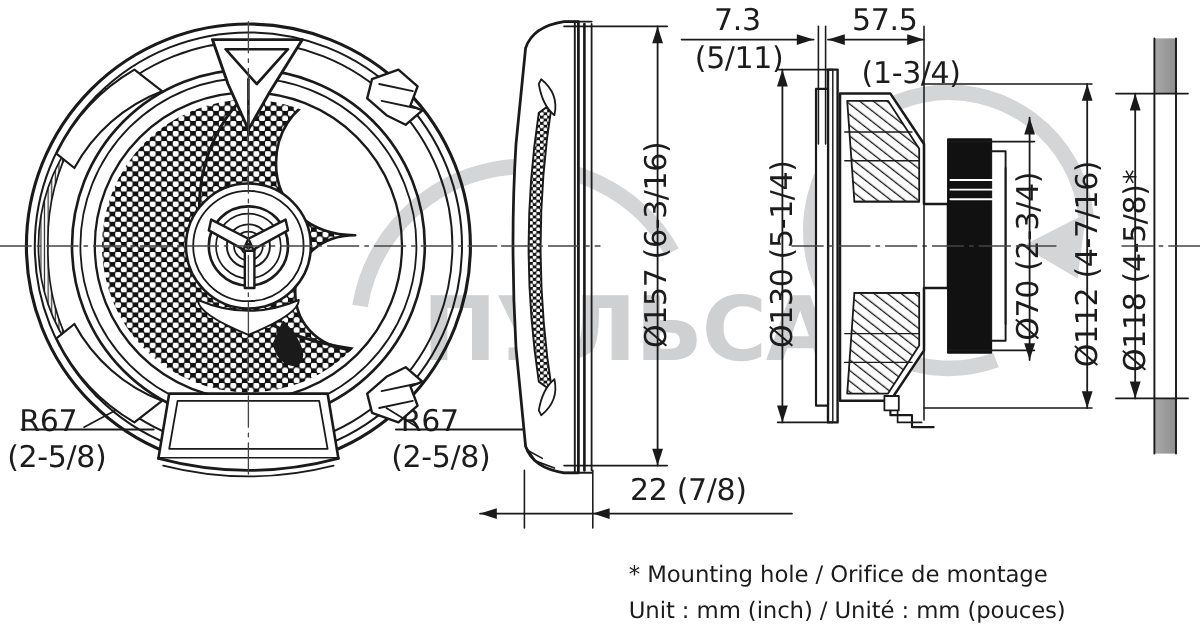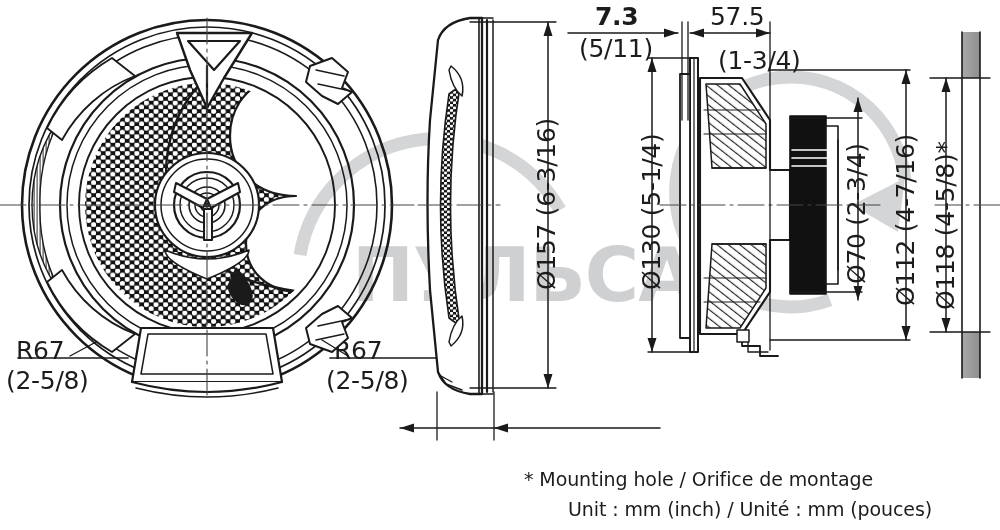--- a/index.html
+++ b/index.html
@@ -254,37 +254,38 @@
       <path d="M494 392 V440" stroke-width="1.3"></path>
     </g>
   </svg>
 
   <div class="txt dim" style="left:16px;top:338px;">R67</div>
   <div class="txt dim" style="left:6px;top:368px;">(2-5/8)</div>
 
   <div class="txt dim" style="left:334px;top:338px;">R67</div>
   <div class="txt dim" style="left:326px;top:368px;">(2-5/8)</div>
 
-  <div class="txt dim" style="left:595px;top:4px;font-weight:bold;">7.3</div>
+  <div class="txt dim" style="left:595px;top:4px;">7.3</div>
   <div class="txt dim" style="left:579px;top:36px;">(5/11)</div>
 
   <div class="txt dim" style="left:710px;top:4px;">57.5</div>
   <div class="txt dim" style="left:718px;top:48px;">(1-3/4)</div>
 
   <div class="txt dim rot" style="left:534px;top:290px;">Ø157 (6-3/16)</div>
 
   <div class="txt dim rot" style="left:639px;top:290px;">Ø130 (5-1/4)</div>
 
   <div class="txt dim rot" style="left:844px;top:284px;">Ø70 (2-3/4)</div>
 
   <div class="txt dim rot" style="left:893px;top:306px;">Ø112 (4-7/16)</div>
 
   <div class="txt dim rot" style="left:933px;top:310px;">Ø118 (4-5/8)*</div>
 
+  <div class="txt dim" style="left:525px;top:396px;">22 (7/8)</div>
 
   <div class="txt kw-badge" style="left:167px;top:344px;">KENWOOD</div>
 
   <div class="txt kw-small" style="left:178px;top:245px;">KENWOOD</div>
 
   <div class="txt note" style="left:524px;top:470px;">* Mounting hole / Orifice de montage</div>
-  <div class="txt note" style="left:524px;top:500px;margin-left:44px;">Unit : mm (inch) / Unité : mm (pouces)</div>
+  <div class="txt note" style="left:524px;top:500px;">Unit : mm (inch) / Unité : mm (pouces)</div>
 
 </div>
 
 </body></html>

